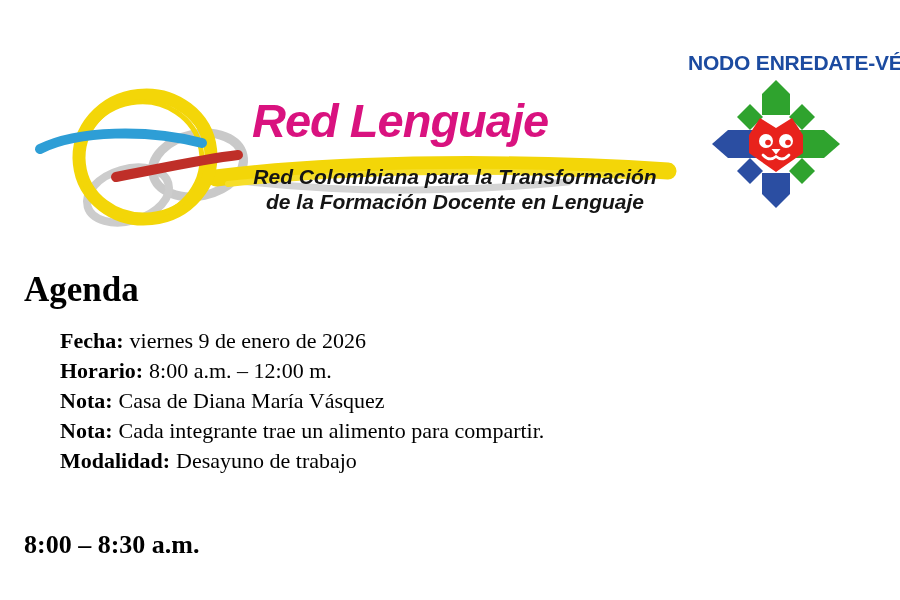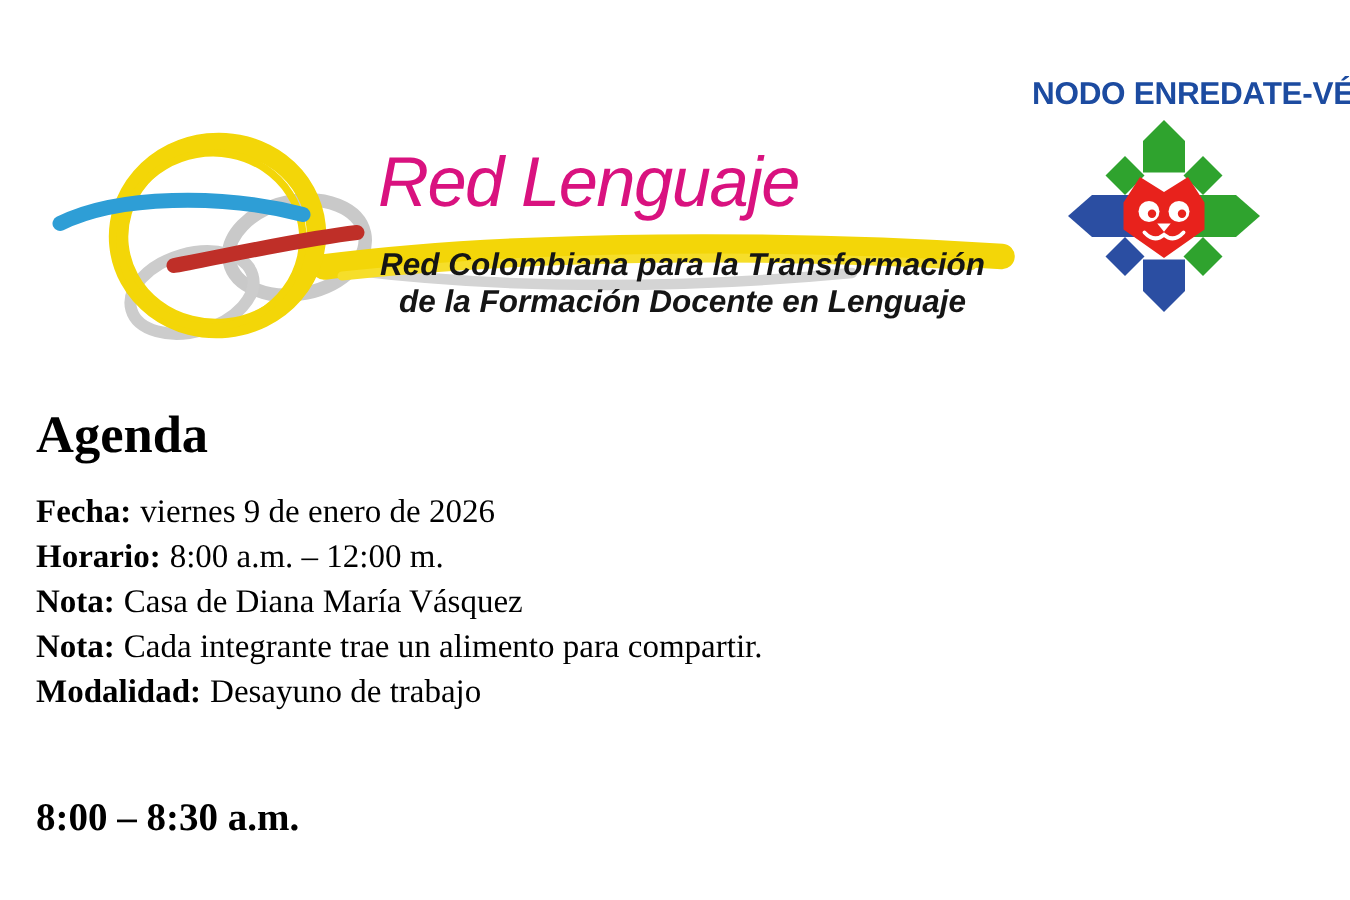--- a/index.html
+++ b/index.html
@@ -9,21 +9,21 @@
     background:#ffffff;
     overflow:hidden;
     font-family:"Liberation Serif", serif;
     color:#000;
   }
   
   .logo-art{position:absolute;left:28px;top:85px;width:650px;height:150px;}
   .rl-title{
     position:absolute;left:252px;top:97px;
     font-family:"Liberation Sans", sans-serif;
-    font-weight:normal;font-style:italic;
+    font-weight:bold;font-style:italic;
     font-size:47px;line-height:1;
     letter-spacing:-1px;
     color:#d9127f;
     white-space:nowrap;
   }
   .rl-taglines{
     position:absolute;left:243px;top:164px;width:424px;
     text-align:center;
     font-family:"Liberation Sans", sans-serif;
     font-weight:bold;font-style:italic;
@@ -46,21 +46,21 @@
   .doc-title{
     position:absolute;left:24px;top:248px;
     font-size:35px;font-weight:bold;line-height:1.1;text-align:center;
   }
   .meeting-info{
     position:absolute;left:24px;top:326px;
     font-size:22px;line-height:30px;
     white-space:nowrap;
   }
   .meeting-title{font-weight:bold;}
-  .info-line .lbl{font-weight:bold;margin-right:6px;}
+  .info-line .lbl{font-weight:bold;margin-right:6px;margin-left:36px;}
   .session-time{
     position:absolute;left:24px;top:531px;
     font-size:26px;font-weight:bold;line-height:1.1;
   }
 </style>
 </head>
 <body>
 
 <div class="page">
 

